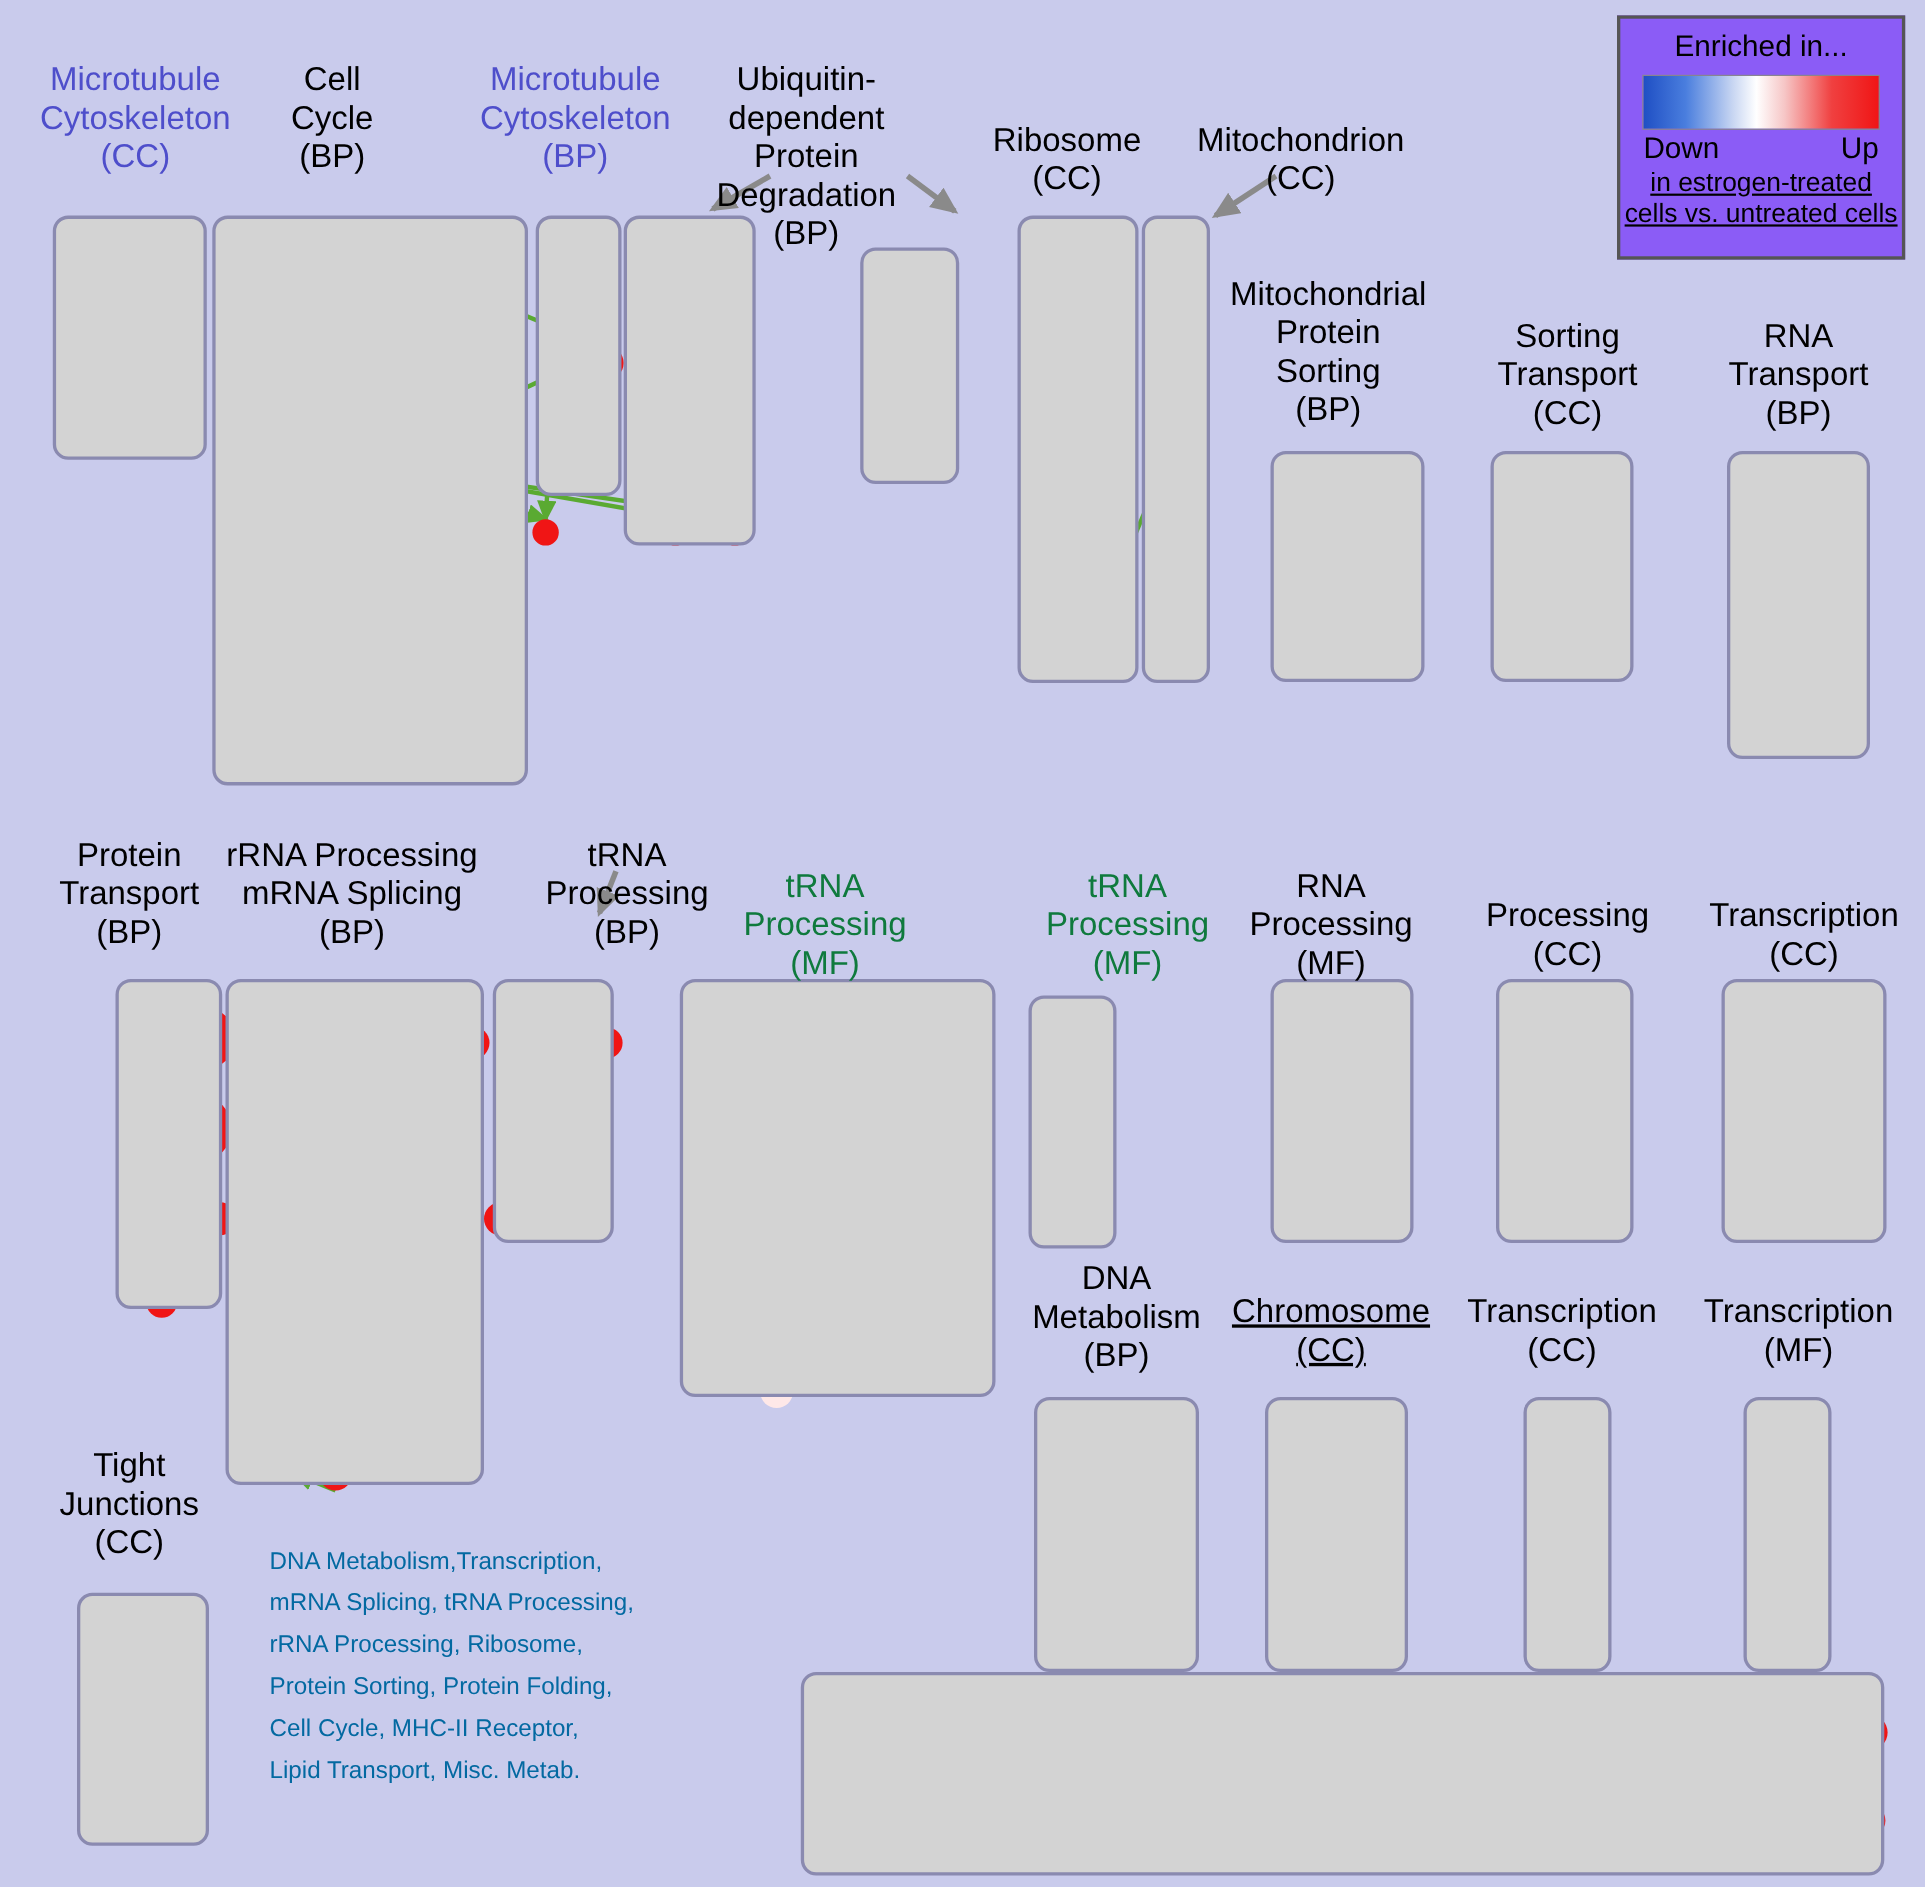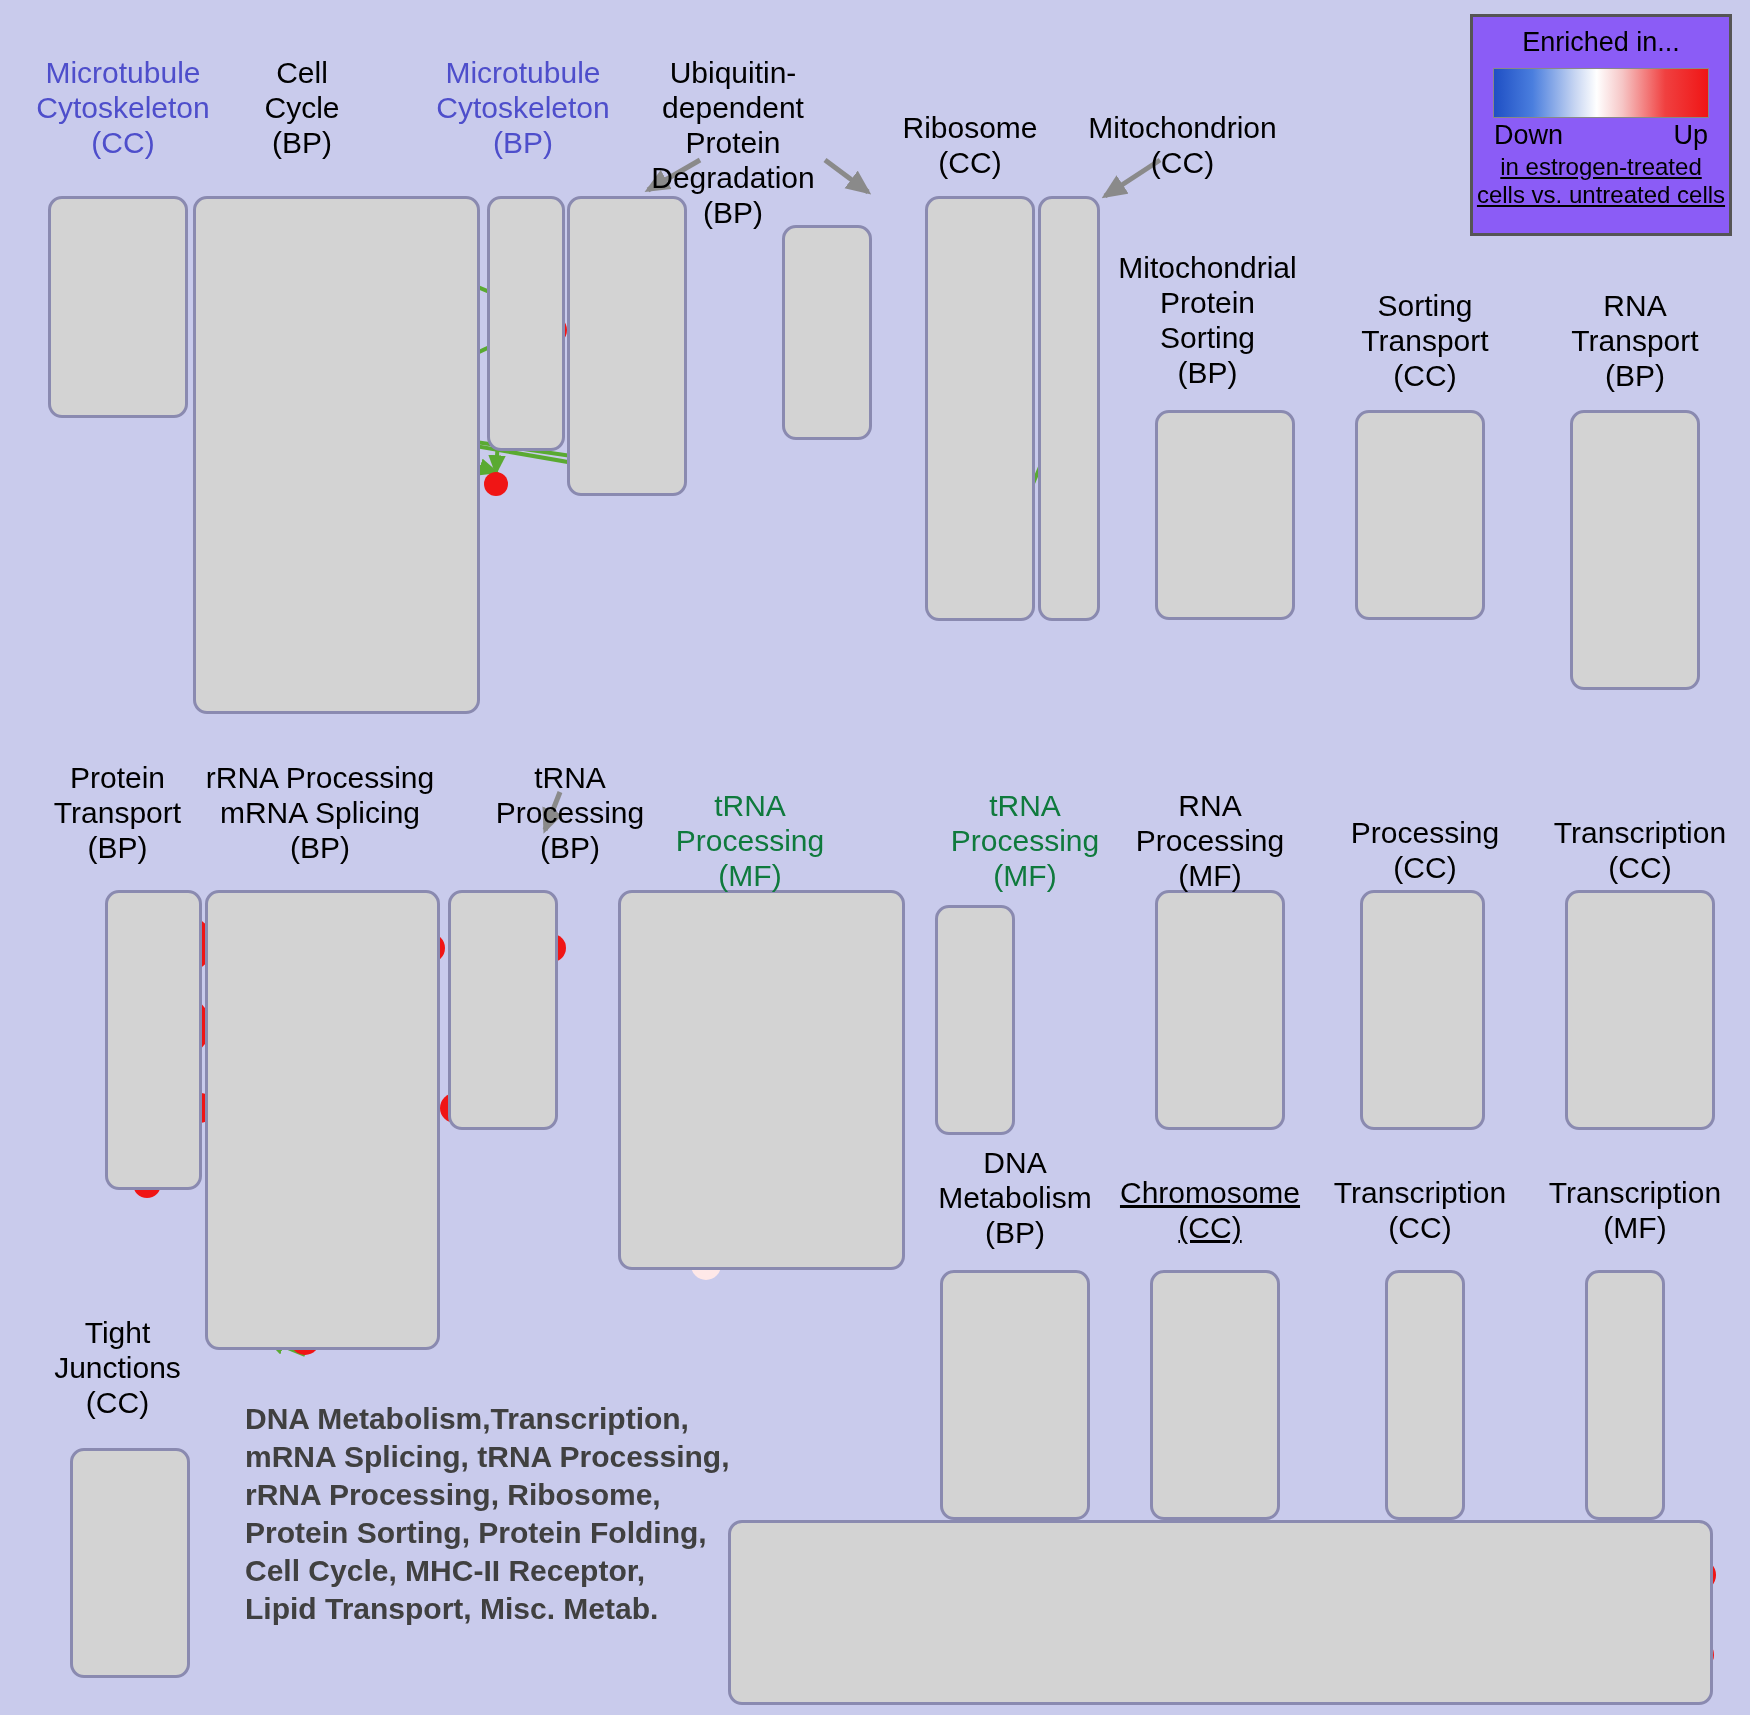--- a/index.html
+++ b/index.html
@@ -49,25 +49,24 @@
     background:linear-gradient(to right,#1f4fc4 0%,#4a7ede 18%,#c8d6f2 38%,#ffffff 48%,#f6c6c6 60%,#f04040 80%,#f01515 100%);
     border:1px solid #888;
   }
   #legend .lg-ends{
     display:flex;justify-content:space-between;
     width:214px;margin:2px auto 0 auto;font-size:27px;
   }
   #legend .lg-sub{font-size:24px;line-height:28px;margin-top:2px;text-decoration:underline;}
   .free-text{
     position:absolute;
-    font-size:30px;
+    font-size:22px;
     line-height:38px;
-    color:#404040;
+    color:#0369a1;
     white-space:pre-line;
-    font-weight:bold;
   }
 </style>
 </head>
 <body>
 
 <div id="canvas">
 
   <svg class="edges" id="edge-layer">
     <defs>
       <marker id="ah" markerWidth="5" markerHeight="5" refX="4.2" refY="2.2" orient="auto">

